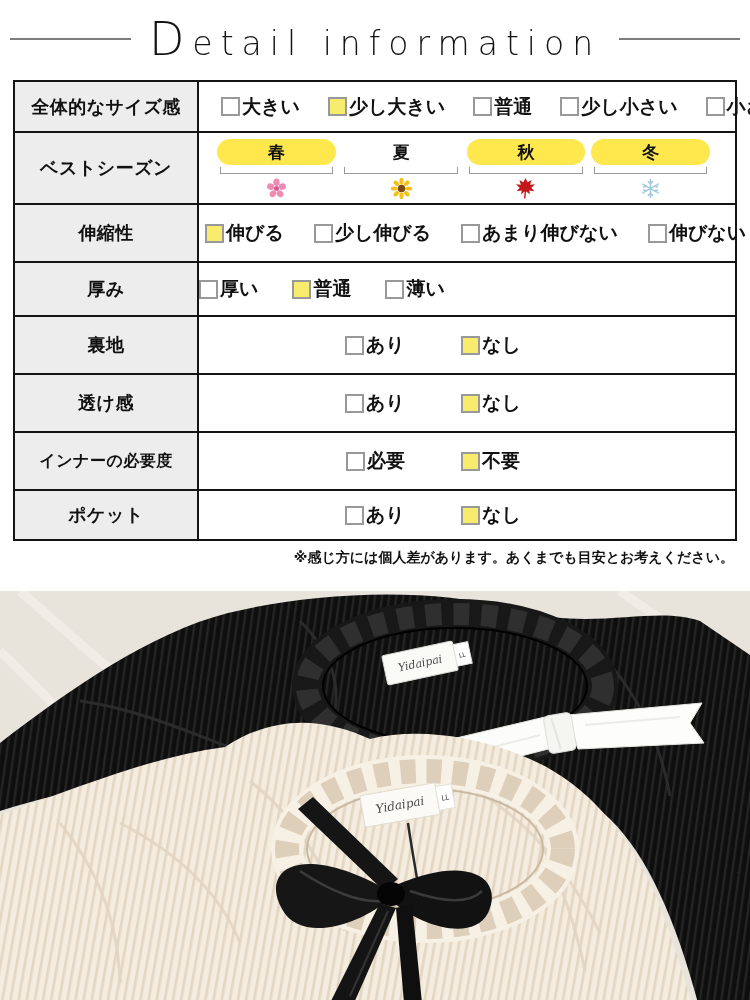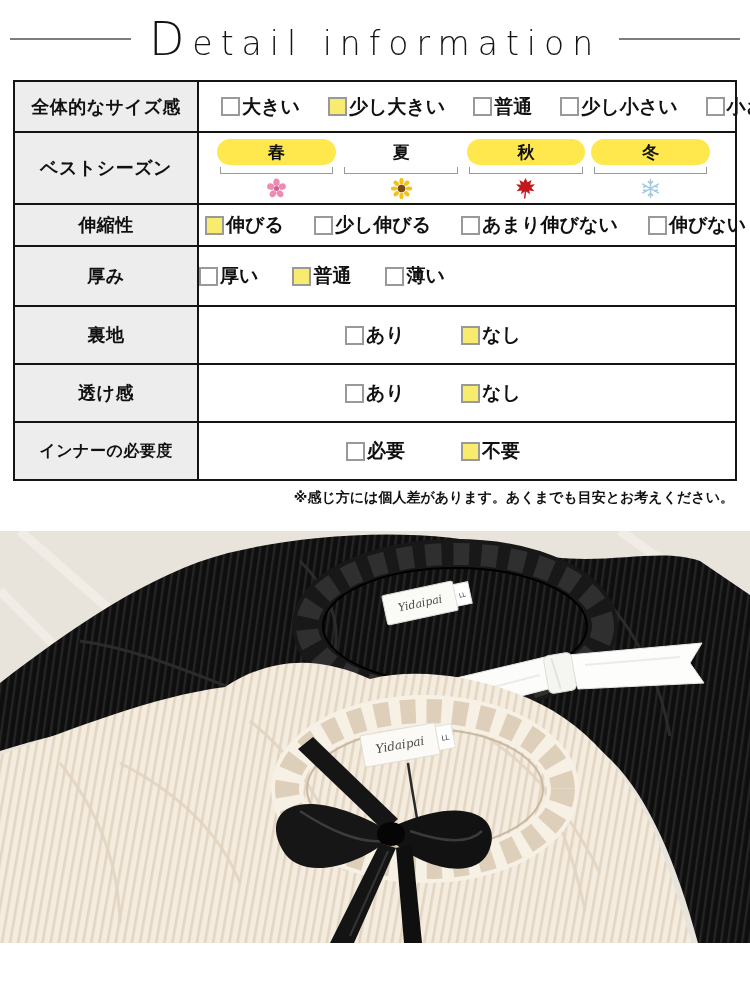--- a/index.html
+++ b/index.html
@@ -149,21 +149,21 @@
                   <line x1="16.6" y1="8.6" x2="14" y2="7.8"></line>
             <line x1="3.4" y1="11.4" x2="6" y2="12.2"></line>
                   <line x1="16.6" y1="11.4" x2="14" y2="12.2"></line>
           </g>
         </svg>
       </div>
     </div>
         </td>
   </tr>
 
-  <tr style="height:42px;">
+  <tr style="height:58px;">
     <td class="hdr">伸縮性</td>
     <td>
           <div class="optrow left2">
       <span class="opt">
               <span class="cb on"></span>
               <span>伸びる</span>
             </span>
       <span class="opt">
               <span class="cb"></span>
               <span>少し伸びる</span>
@@ -173,21 +173,21 @@
               <span>あまり伸びない</span>
             </span>
       <span class="opt">
               <span class="cb"></span>
               <span>伸びない</span>
             </span>
     </div>
         </td>
   </tr>
 
-  <tr style="height:60px;">
+  <tr style="height:54px;">
     <td class="hdr">厚み</td>
     <td>
           <div class="optrow c3">
       <span class="opt">
               <span class="cb"></span>
               <span>厚い</span>
             </span>
       <span class="opt">
               <span class="cb on"></span>
               <span>普通</span>
@@ -241,20 +241,35 @@
               <span>必要</span>
             </span>
       <span class="opt">
               <span class="cb on"></span>
               <span>不要</span>
             </span>
     </div>
         </td>
   </tr>
 
+  <tr style="height:50px;">
+    <td class="hdr">ポケット</td>
+    <td>
+          <div class="optrow c2">
+      <span class="opt">
+              <span class="cb"></span>
+              <span>あり</span>
+            </span>
+      <span class="opt">
+              <span class="cb on"></span>
+              <span>なし</span>
+            </span>
+    </div>
+        </td>
+  </tr>
 </tbody>
   </table>
 
 <div class="note">※感じ方には個人差があります。あくまでも目安とお考えください。</div>
 
 <svg class="photo" width="750" height="412" viewBox="0 0 750 412">
   <defs>
     <pattern id="ribBlack" width="7" height="12" patternUnits="userSpaceOnUse" patternTransform="rotate(8)">
       <rect width="7" height="12" fill="#0e0e0e"></rect>
         <rect width="2.4" height="12" fill="#242424"></rect>

